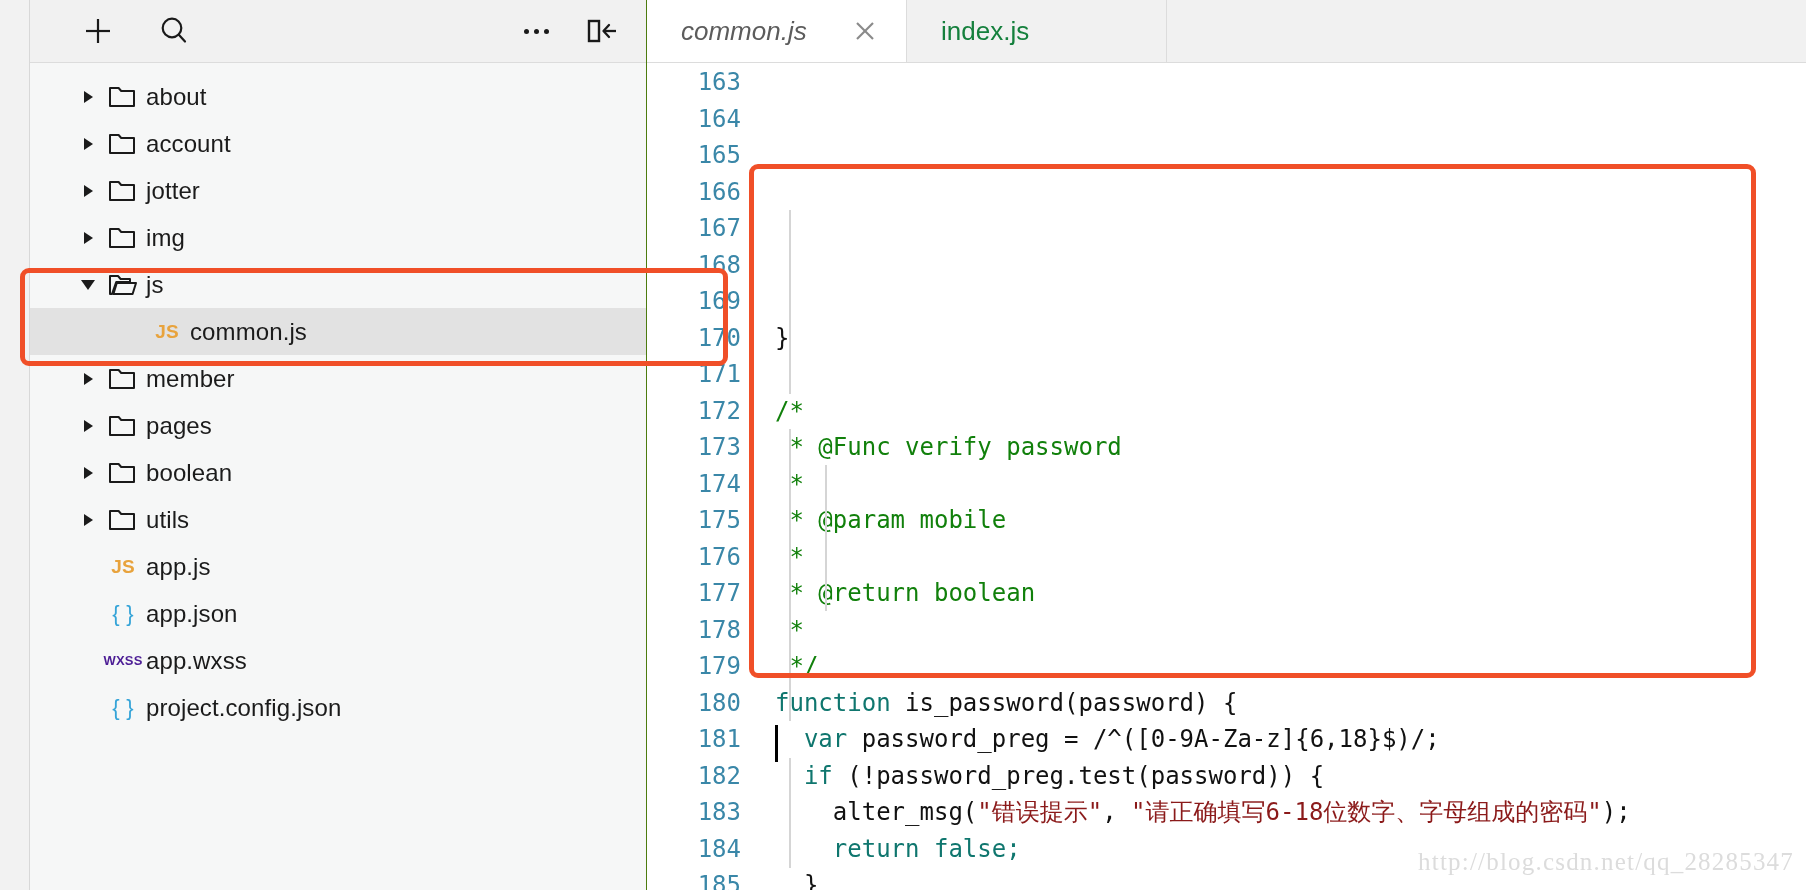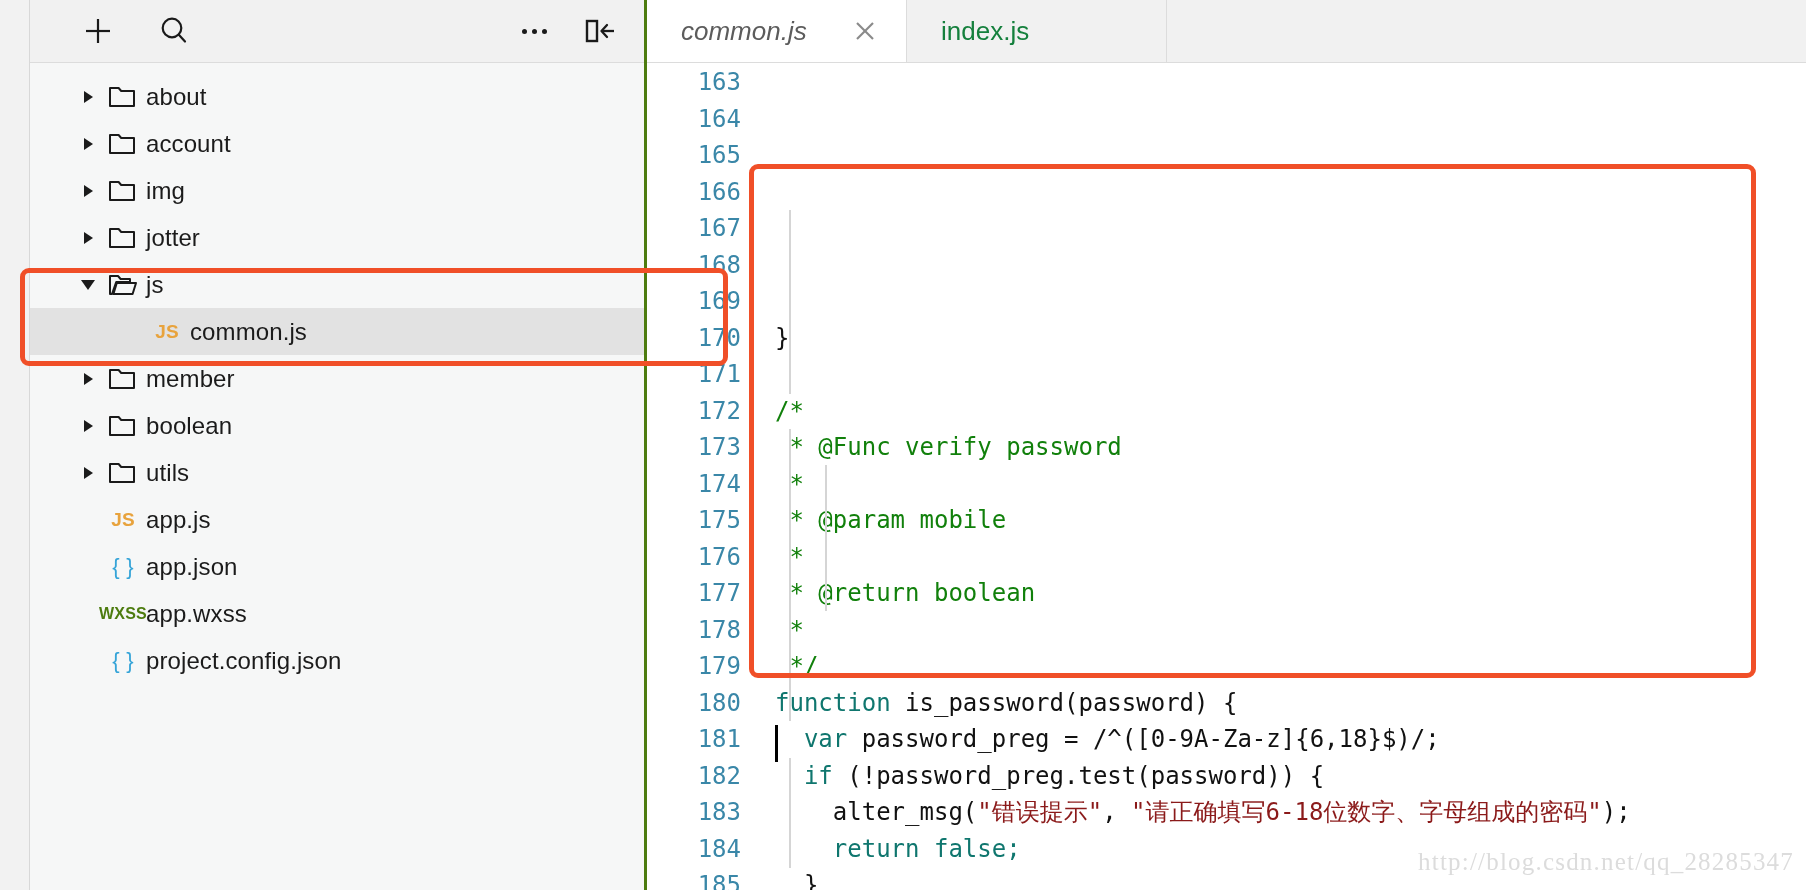--- a/index.html
+++ b/index.html
@@ -23,21 +23,21 @@
     background: #f2f2f2;
     border-right: 1px solid #d8d8d8;
     flex: 0 0 30px;
   }
 
   
   .sidebar {
     width: 617px; height: 890px;
     flex: 0 0 617px;
     background: #f6f7f7;
-    border-right: 3px solid #4d7c0f;
+    border-right: 1px solid #4d7c0f;
     display: flex;
     flex-direction: column;
     position: relative;
   }
 
   .sidebar-toolbar {
     height: 63px;
     flex: 0 0 63px;
     background: #f1f1f1;
     border-bottom: 1px solid #dcdcdc;
@@ -103,21 +103,21 @@
   .lbl { padding-left: 2px; letter-spacing: .1px; }
 
   .tag {
     font-size: 15px;
     font-weight: bold;
     font-family: "Liberation Sans", sans-serif;
     letter-spacing: .2px;
   }
   .tag.js   { color: #e8a33d; font-size: 19px; }
   .tag.json { color: #35a4d8; font-size: 22px; font-weight: normal; }
-  .tag.wxss { color: #4d7c0f; font-size: 16px; }
+  .tag.wxss { color: #4c1d95; font-size: 13px; }
 
   
   .ind-0 { padding-left: 44px; }
   .ind-1 { padding-left: 88px; }
 
   
   .hl-sidebar {
     position: absolute;
     left: -10px; top: 268px;
     width: 708px; height: 98px;
@@ -315,32 +315,32 @@
         </div>
         <div class="row ind-0">
           <span class="arrow-cell">
             <span class="arrow"></span>
           </span>
           <span class="icon-cell">
             <svg width="30" height="26" viewBox="0 0 30 26">
               <path d="M2 22V4h8.6l2.6 3H26v15z" fill="none" stroke="#1a1a1a" stroke-width="2" stroke-linejoin="round"></path>
             </svg>
           </span>
+          <span class="lbl">jotter</span>
+        </div>
+        <div class="row ind-0">
+          <span class="arrow-cell">
+            <span class="arrow"></span>
+          </span>
+          <span class="icon-cell">
+            <svg width="30" height="26" viewBox="0 0 30 26">
+              <path d="M2 22V4h8.6l2.6 3H26v15z" fill="none" stroke="#1a1a1a" stroke-width="2" stroke-linejoin="round"></path>
+            </svg>
+          </span>
           <span class="lbl">img</span>
-        </div>
-        <div class="row ind-0">
-          <span class="arrow-cell">
-            <span class="arrow"></span>
-          </span>
-          <span class="icon-cell">
-            <svg width="30" height="26" viewBox="0 0 30 26">
-              <path d="M2 22V4h8.6l2.6 3H26v15z" fill="none" stroke="#1a1a1a" stroke-width="2" stroke-linejoin="round"></path>
-            </svg>
-          </span>
-          <span class="lbl">jotter</span>
         </div>
         <div class="row ind-0">
           <span class="arrow-cell">
             <span class="arrow open"></span>
           </span>
           <span class="icon-cell">
             <svg width="30" height="26" viewBox="0 0 30 26">
               <path d="M2 22V4h8l2.6 3H22v3H8.2L4 22z M5.4 22h19.2l3.4-11H8.8z" fill="none" stroke="#1a1a1a" stroke-width="2" stroke-linejoin="round"></path>
             </svg>
           </span>
@@ -356,20 +356,31 @@
         <div class="row ind-0">
           <span class="arrow-cell">
             <span class="arrow"></span>
           </span>
           <span class="icon-cell">
             <svg width="30" height="26" viewBox="0 0 30 26">
               <path d="M2 22V4h8.6l2.6 3H26v15z" fill="none" stroke="#1a1a1a" stroke-width="2" stroke-linejoin="round"></path>
             </svg>
           </span>
           <span class="lbl">member</span>
+        </div>
+        <div class="row ind-0">
+          <span class="arrow-cell">
+            <span class="arrow"></span>
+          </span>
+          <span class="icon-cell">
+            <svg width="30" height="26" viewBox="0 0 30 26">
+              <path d="M2 22V4h8.6l2.6 3H26v15z" fill="none" stroke="#1a1a1a" stroke-width="2" stroke-linejoin="round"></path>
+            </svg>
+          </span>
+          <span class="lbl">pages</span>
         </div>
         <div class="row ind-0">
           <span class="arrow-cell">
             <span class="arrow"></span>
           </span>
           <span class="icon-cell">
             <svg width="30" height="26" viewBox="0 0 30 26">
               <path d="M2 22V4h8.6l2.6 3H26v15z" fill="none" stroke="#1a1a1a" stroke-width="2" stroke-linejoin="round"></path>
             </svg>
           </span>

